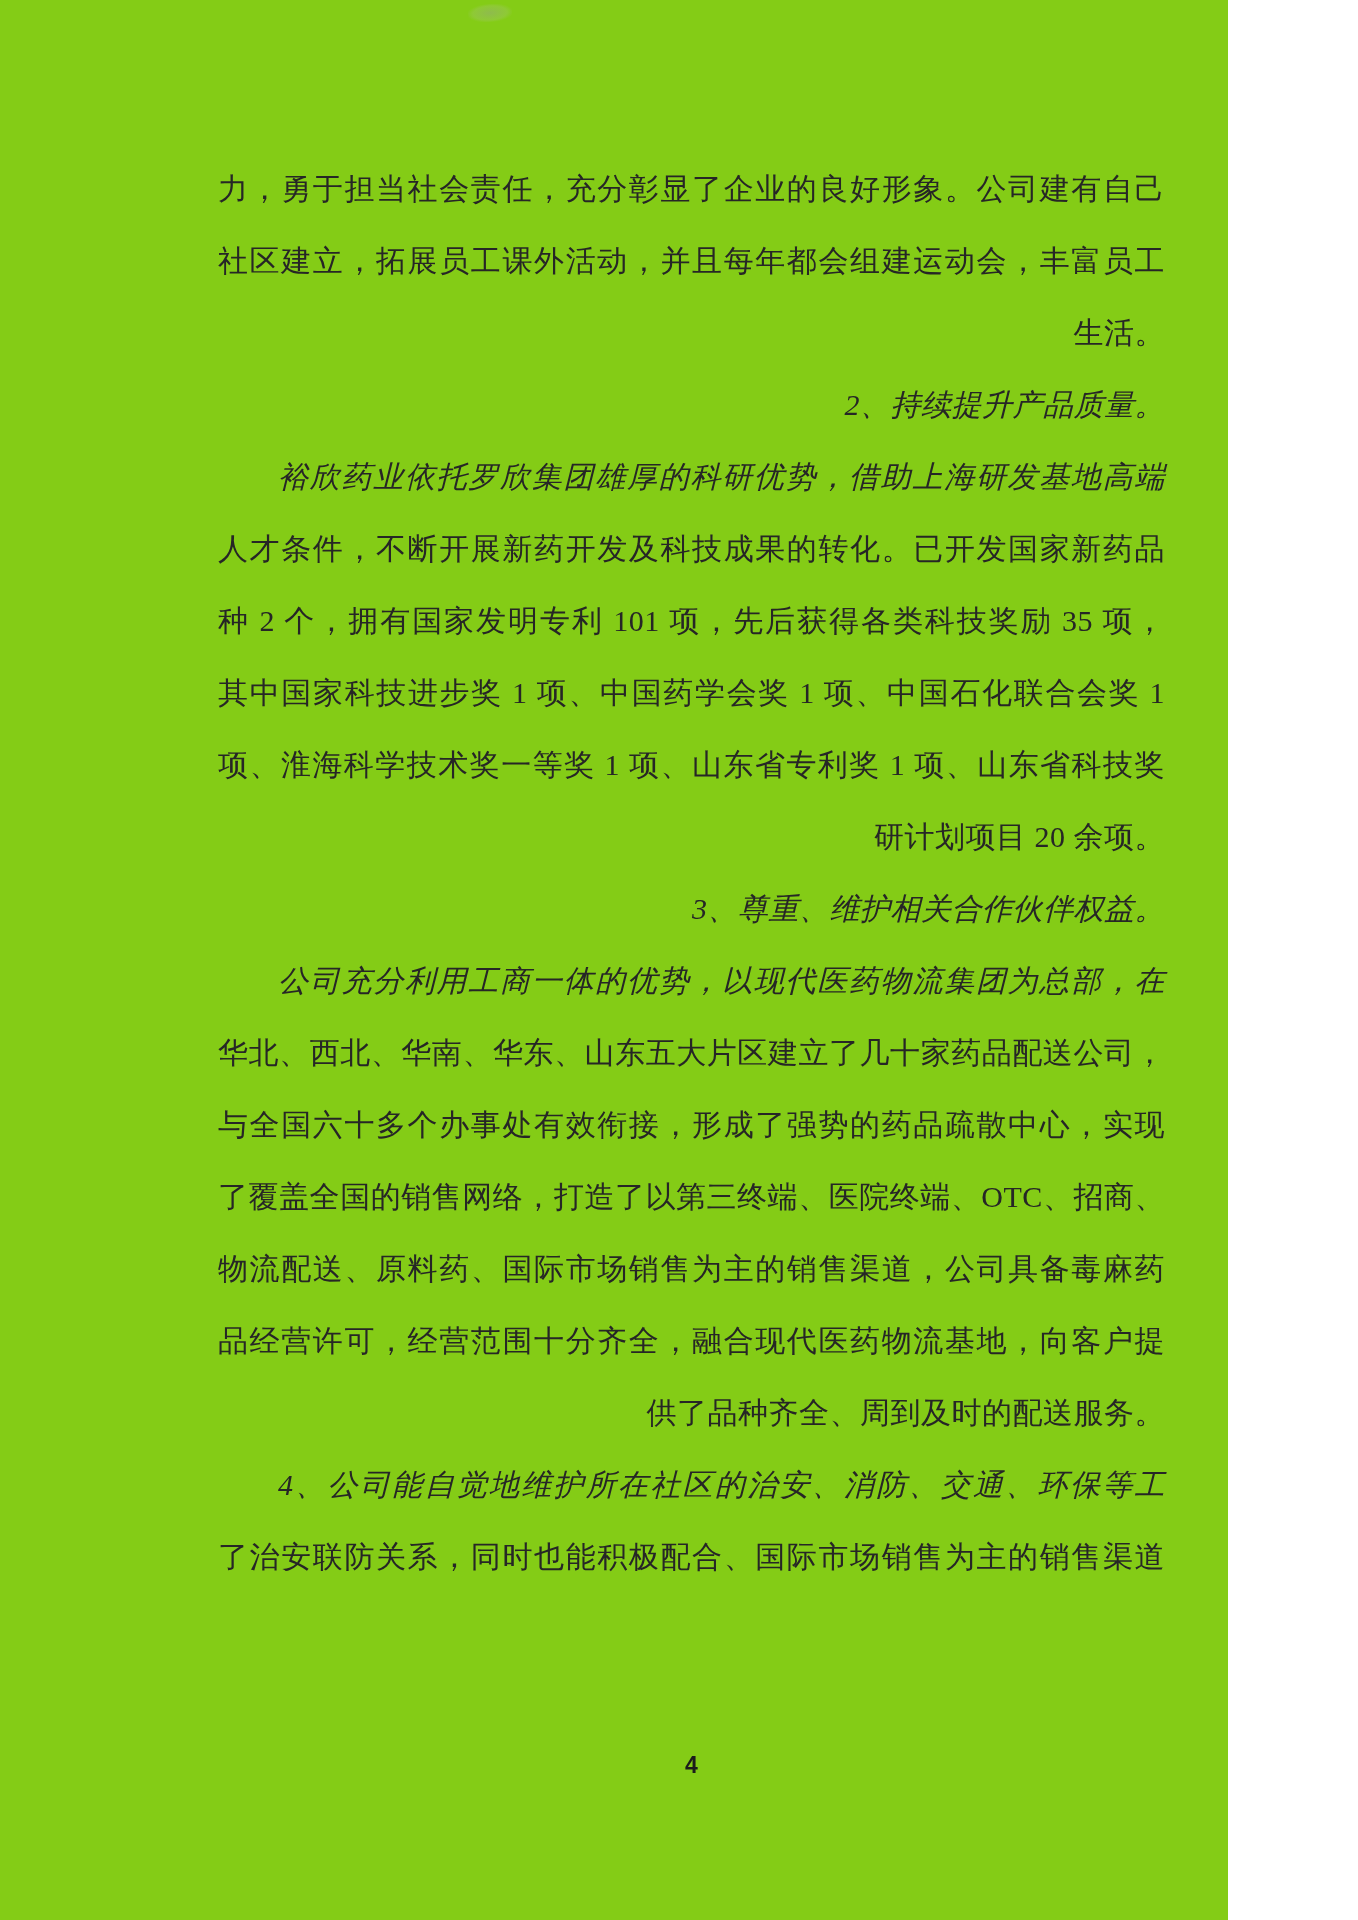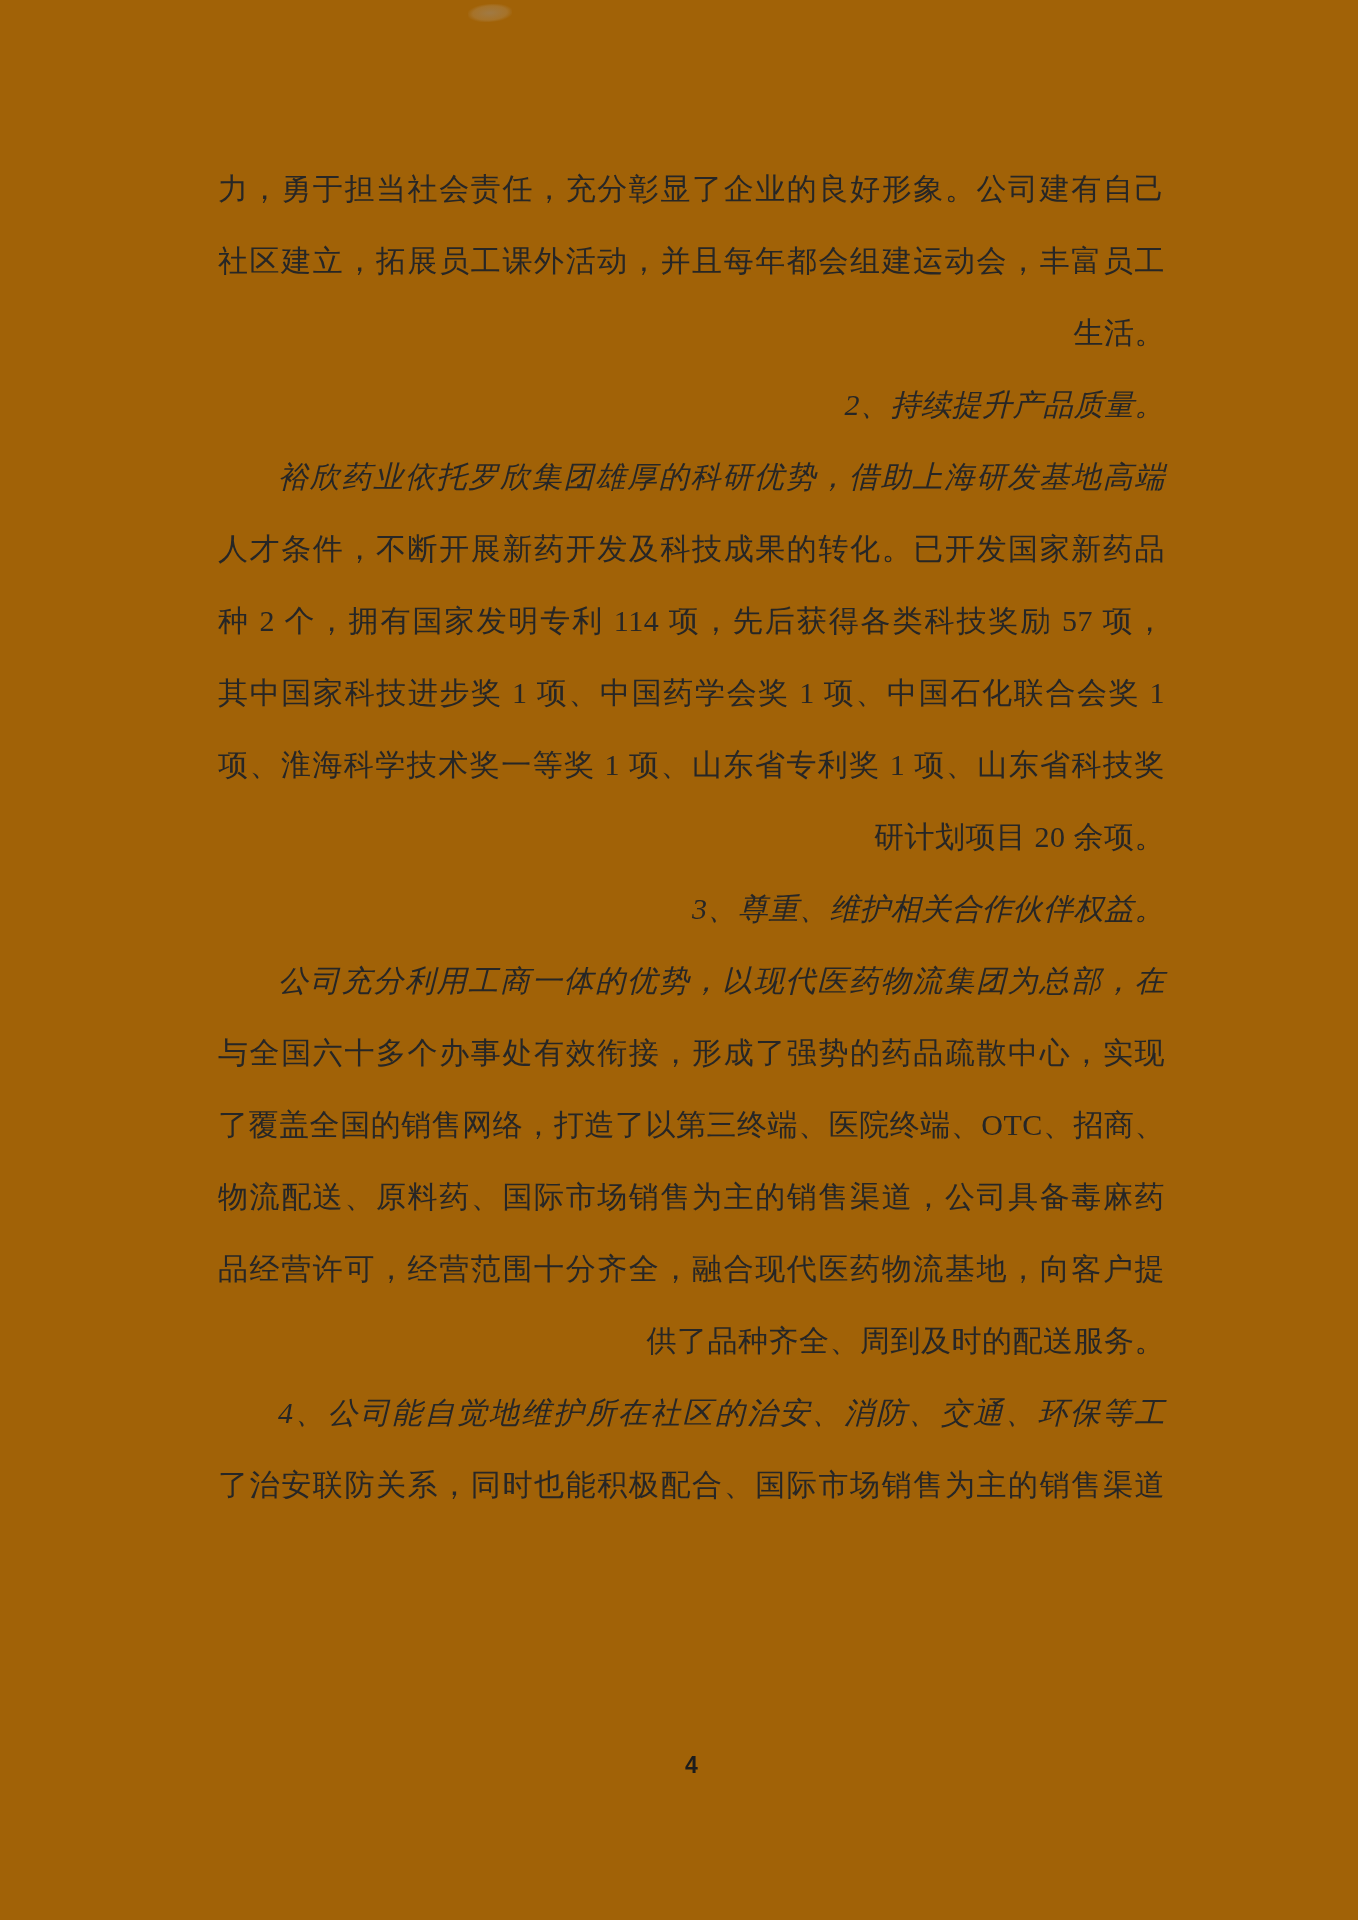--- a/index.html
+++ b/index.html
@@ -2,23 +2,23 @@
 <html><head>
 <meta charset="utf-8">
 <style>
   html, body {
     margin: 0;
     padding: 0;
     background: #ffffff;
   }
   .page {
     position: relative;
-    width: 1358px;
+    width: 1228px;
     height: 1920px;
-    background: #a16207;
+    background: #84cc16;
     overflow: hidden;
     font-family: "Liberation Serif", "DejaVu Serif", serif;
   }
   .scan-smudge {
     position: absolute;
     left: 468px;
     top: 4px;
     width: 44px;
     height: 18px;
     background: radial-gradient(ellipse at center, rgba(160,160,165,0.38) 0%, rgba(190,190,195,0.18) 55%, rgba(255,255,255,0) 75%);
@@ -69,26 +69,27 @@
   <div class="scan-smudge"></div>
 
   <div class="content">
 
   <div class="line fill">力，勇于担当社会责任，充分彰显了企业的良好形象。公司建有自己</div>
       <div class="line fill">社区建立，拓展员工课外活动，并且每年都会组建运动会，丰富员工</div>
       <div class="line">生活。</div>
       <div class="line indent">2、持续提升产品质量。</div>
       <div class="line fill indent">裕欣药业依托罗欣集团雄厚的科研优势，借助上海研发基地高端</div>
       <div class="line fill">人才条件，不断开展新药开发及科技成果的转化。已开发国家新药品</div>
-      <div class="line fill">种 2 个，拥有国家发明专利 114 项，先后获得各类科技奖励 57 项，</div>
+      <div class="line fill">种 2 个，拥有国家发明专利 101 项，先后获得各类科技奖励 35 项，</div>
       <div class="line fill">其中国家科技进步奖 1 项、中国药学会奖 1 项、中国石化联合会奖 1</div>
       <div class="line fill">项、淮海科学技术奖一等奖 1 项、山东省专利奖 1 项、山东省科技奖</div>
       <div class="line">研计划项目 20 余项。</div>
       <div class="line indent">3、尊重、维护相关合作伙伴权益。</div>
       <div class="line fill indent">公司充分利用工商一体的优势，以现代医药物流集团为总部，在</div>
+      <div class="line fill">华北、西北、华南、华东、山东五大片区建立了几十家药品配送公司，</div>
       <div class="line fill">与全国六十多个办事处有效衔接，形成了强势的药品疏散中心，实现</div>
       <div class="line fill">了覆盖全国的销售网络，打造了以第三终端、医院终端、OTC、招商、</div>
       <div class="line fill">物流配送、原料药、国际市场销售为主的销售渠道，公司具备毒麻药</div>
       <div class="line fill">品经营许可，经营范围十分齐全，融合现代医药物流基地，向客户提</div>
       <div class="line">供了品种齐全、周到及时的配送服务。</div>
       <div class="line fill indent">4、公司能自觉地维护所在社区的治安、消防、交通、环保等工</div>
       <div class="line fill">了治安联防关系，同时也能积极配合、国际市场销售为主的销售渠道</div>
     </div>
 
   <div class="footer">

